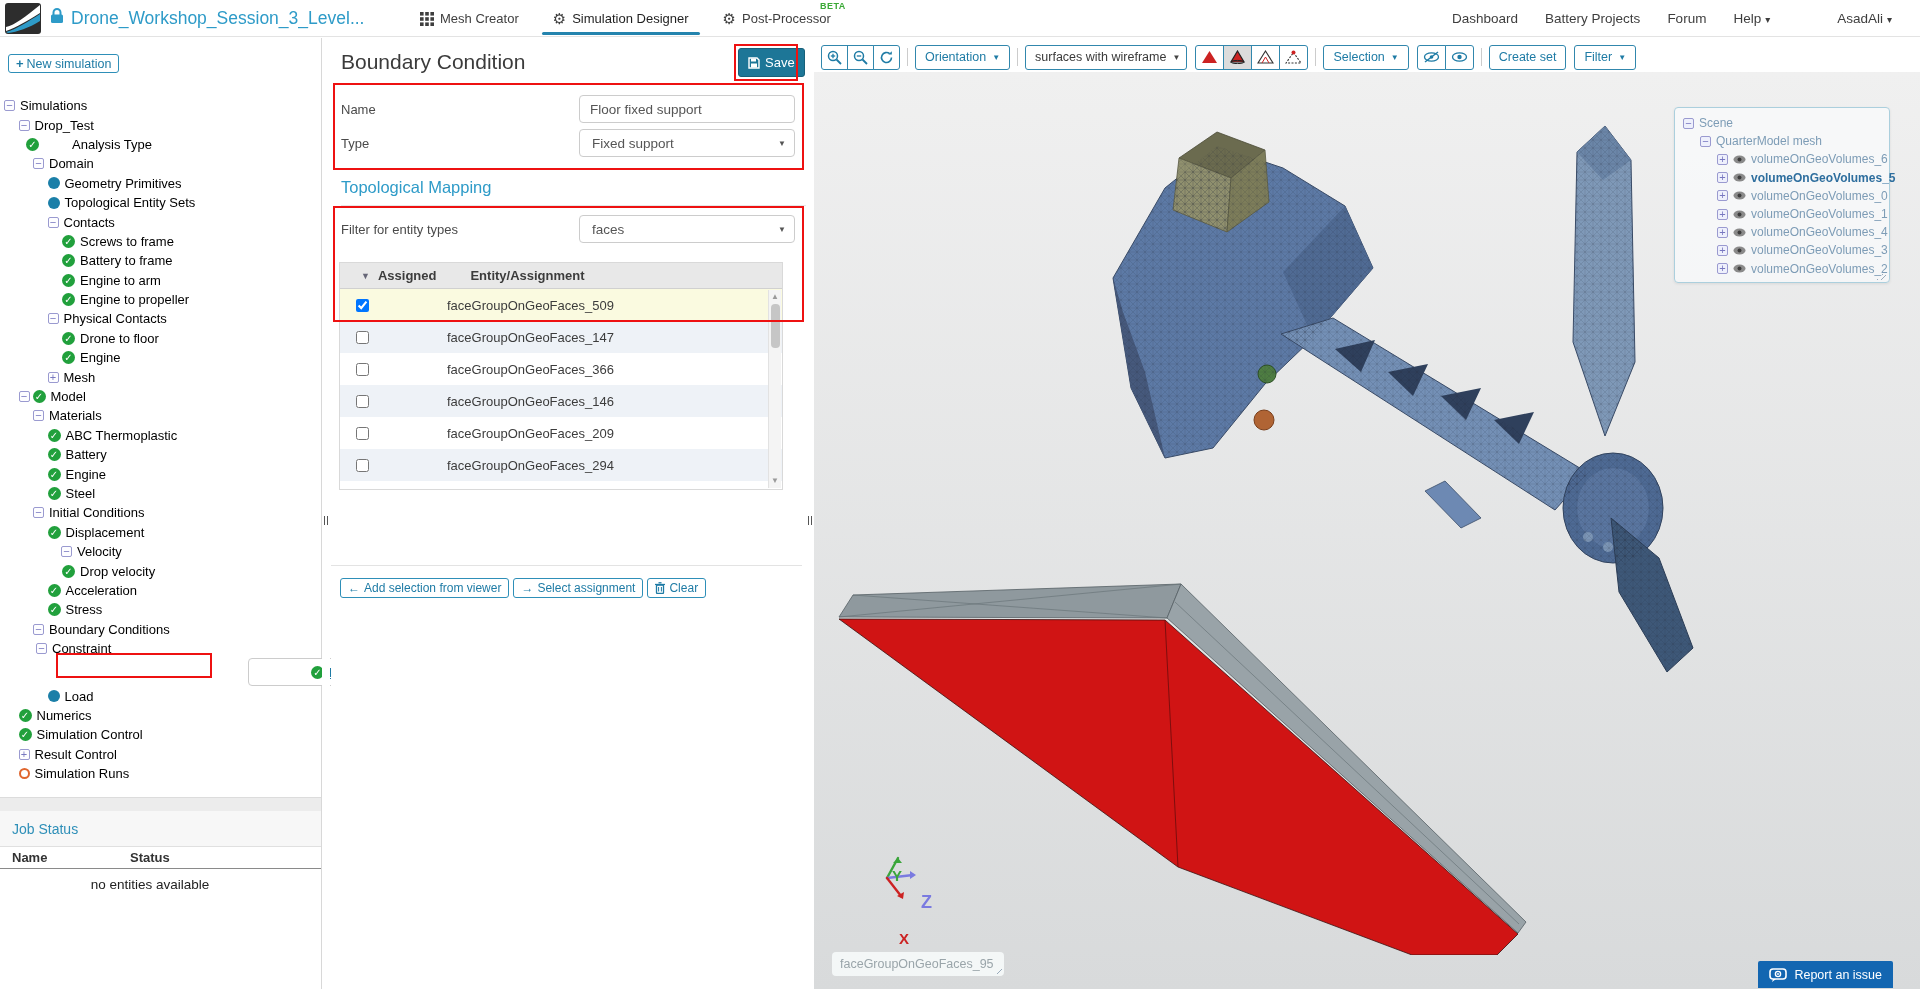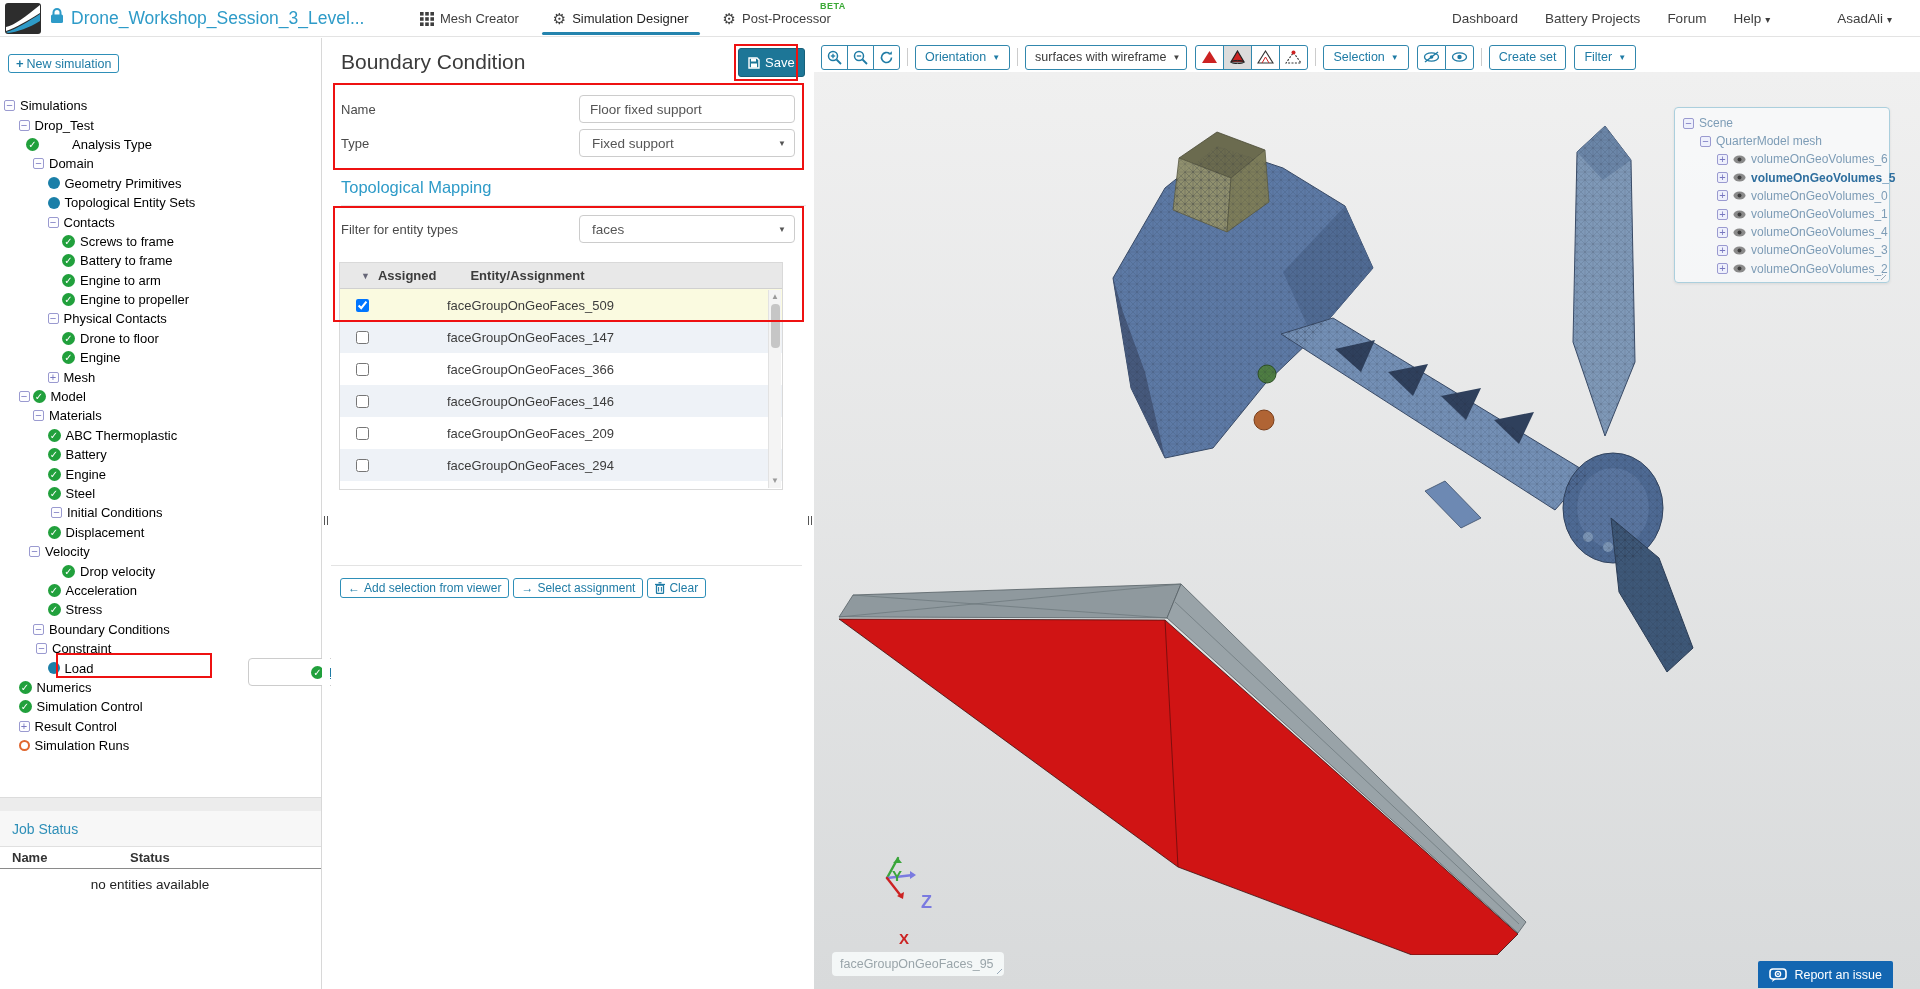--- a/index.html
+++ b/index.html
@@ -268,29 +268,29 @@
           <span class="tlabel">Battery</span>
         </div>
         <div class="trow" style="padding-left: 47.5px;">
           <span class="ti ti-check"></span>
           <span class="tlabel">Engine</span>
         </div>
         <div class="trow" style="padding-left: 47.5px;">
           <span class="ti ti-check"></span>
           <span class="tlabel">Steel</span>
         </div>
-        <div class="trow" style="padding-left: 51px;">
+        <div class="trow" style="padding-left: 33px;">
           <span class="ti ti-box minus"></span>
           <span class="tlabel">Initial Conditions</span>
         </div>
         <div class="trow" style="padding-left: 47.5px;">
           <span class="ti ti-check"></span>
           <span class="tlabel">Displacement</span>
         </div>
-        <div class="trow" style="padding-left: 29px;">
+        <div class="trow" style="padding-left: 61px;">
           <span class="ti ti-box minus"></span>
           <span class="tlabel">Velocity</span>
         </div>
         <div class="trow" style="padding-left: 62px;">
           <span class="ti ti-check"></span>
           <span class="tlabel">Drop velocity</span>
         </div>
         <div class="trow" style="padding-left: 47.5px;">
           <span class="ti ti-check"></span>
           <span class="tlabel">Acceleration</span>
@@ -304,21 +304,21 @@
           <span class="tlabel">Boundary Conditions</span>
         </div>
         <div class="trow" style="padding-left: 36px;">
           <span class="ti ti-box minus"></span>
           <span class="tlabel">Constraint</span>
         </div>
         <div class="trow sel" style="padding-left: 62px;">
           <span class="ti ti-check"></span>
           <span class="tlabel">Floor fixed support</span>
         </div>
-        <div class="trow" style="padding-left: 47.5px;">
+        <div class="trow" style="padding-left: 47.5px; margin-top: 28px;">
           <span class="ti ti-dot"></span>
           <span class="tlabel">Load</span>
         </div>
         <div class="trow" style="padding-left: 18.5px;">
           <span class="ti ti-check"></span>
           <span class="tlabel">Numerics</span>
         </div>
         <div class="trow" style="padding-left: 18.5px;">
           <span class="ti ti-check"></span>
           <span class="tlabel">Simulation Control</span>

